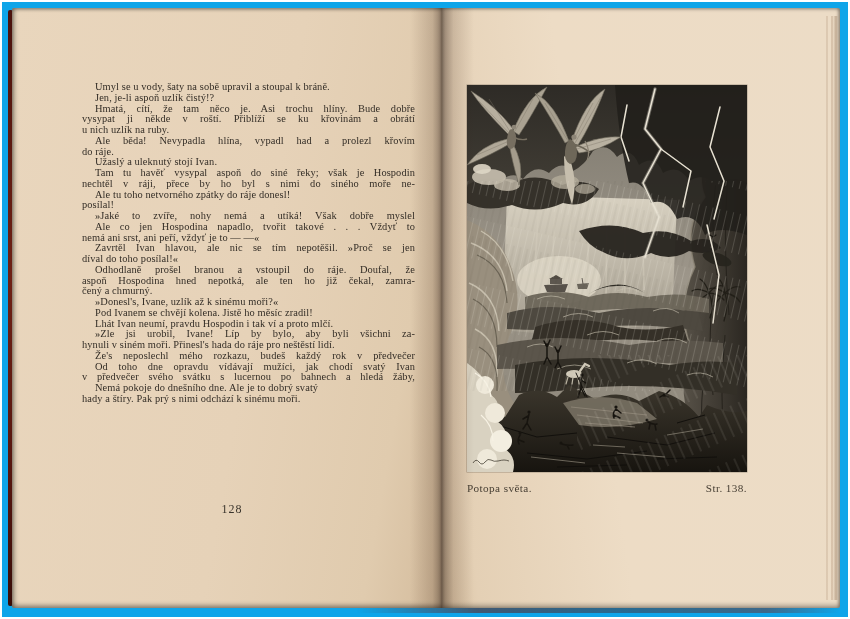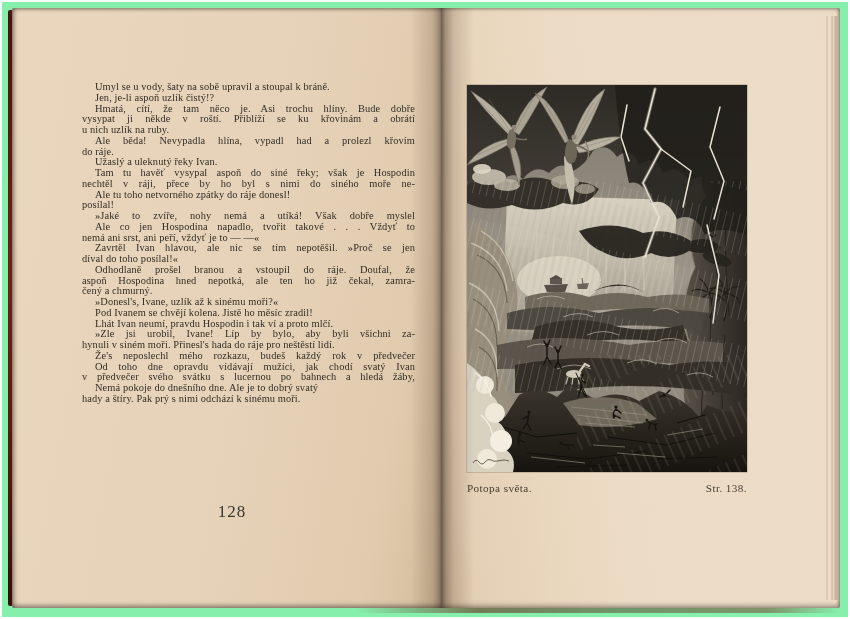--- a/index.html
+++ b/index.html
@@ -3,21 +3,21 @@
 <meta charset="utf-8">
 <style>
   html,body{margin:0;padding:0;}
   body{
     width:850px;height:619px;position:relative;overflow:hidden;
     background:#ffffff;
     font-family:"Liberation Serif","DejaVu Serif",serif;
   }
   .stage{
     position:absolute;left:2px;top:2px;right:2px;bottom:2px;
-    background:#86efac;overflow:hidden;
+    background:#0ea5e9;overflow:hidden;
   }
   
   .cover-left{
     position:absolute;left:6px;top:8px;width:5px;height:596px;
     background:linear-gradient(to bottom,#4a120c,#6e2115 45%,#53150e 80%,#380d08);
     border-radius:2px;
   }
   .cover-bottom{
     position:absolute;left:355px;top:604px;width:482px;height:7px;
     background:linear-gradient(to right,rgba(0,0,0,0),rgba(105,26,16,.55) 25%,rgba(80,18,11,.4) 55%,rgba(120,32,20,.45) 85%,rgba(0,0,0,0));
@@ -54,21 +54,21 @@
   }
   .line{
     height:10.75px;line-height:10.75px;white-space:nowrap;
     text-align:justify;text-align-last:justify;
     letter-spacing:.1px;
   }
   .line.last{text-align-last:left;white-space:normal;}
   .line.first{text-indent:13px;}
   .pagenum{
     position:absolute;left:80px;top:500px;width:300px;text-align:center;
-    font-size:17px;color:#3a342c;letter-spacing:1px;
+    font-size:12px;color:#3a342c;letter-spacing:1px;
   }
   
   .illustration-wrap{
     position:absolute;left:465px;top:83px;width:280px;height:387px;
     box-shadow:0 0 0 .5px rgba(60,50,40,.4);
     background:#8f897d;overflow:hidden;
   }
   .caption-row{
     position:absolute;left:465px;top:480px;width:280px;
     display:flex;justify-content:space-between;align-items:baseline;
@@ -86,21 +86,21 @@
   <div class="page page-left">
   </div>
   <div class="text-col">
       <div class="line first last">Umyl se u vody, šaty na sobě upravil a stoupal k bráně.</div>
       <div class="line first last">Jen, je-li aspoň uzlík čistý!?</div>
       <div class="line first">Hmatá, cítí, že tam něco je. Asi trochu hlíny. Bude dobře</div>
       <div class="line">vysypat ji někde v roští. Přiblíží se ku křovinám a obrátí</div>
       <div class="line last">u nich uzlík na ruby.</div>
       <div class="line first">Ale běda! Nevypadla hlína, vypadl had a prolezl křovím</div>
       <div class="line last">do ráje.</div>
-      <div class="line first last">Užaslý a uleknutý řeky Ivan.</div>
+      <div class="line first last">Užaslý a uleknutý stojí Ivan.</div>
       <div class="line first">Tam tu havěť vysypal aspoň do siné řeky; však je Hospodin</div>
       <div class="line">nechtěl v ráji, přece by ho byl s nimi do siného moře ne-</div>
       <div class="line first last">Ale tu toho netvorného zpátky do ráje donesl!</div>
       <div class="line last">posílal!</div>
       <div class="line first">»Jaké to zvíře, nohy nemá a utíká! Však dobře myslel</div>
       <div class="line first">Ale co jen Hospodina napadlo, tvořit takové . . . Vždyť to</div>
       <div class="line last">nemá ani srst, ani peří, vždyť je to — —«</div>
       <div class="line first">Zavrtěl Ivan hlavou, ale nic se tím nepotěšil. »Proč se jen</div>
       <div class="line last">díval do toho posílal!«</div>
       <div class="line first">Odhodlaně prošel branou a vstoupil do ráje. Doufal, že</div>

